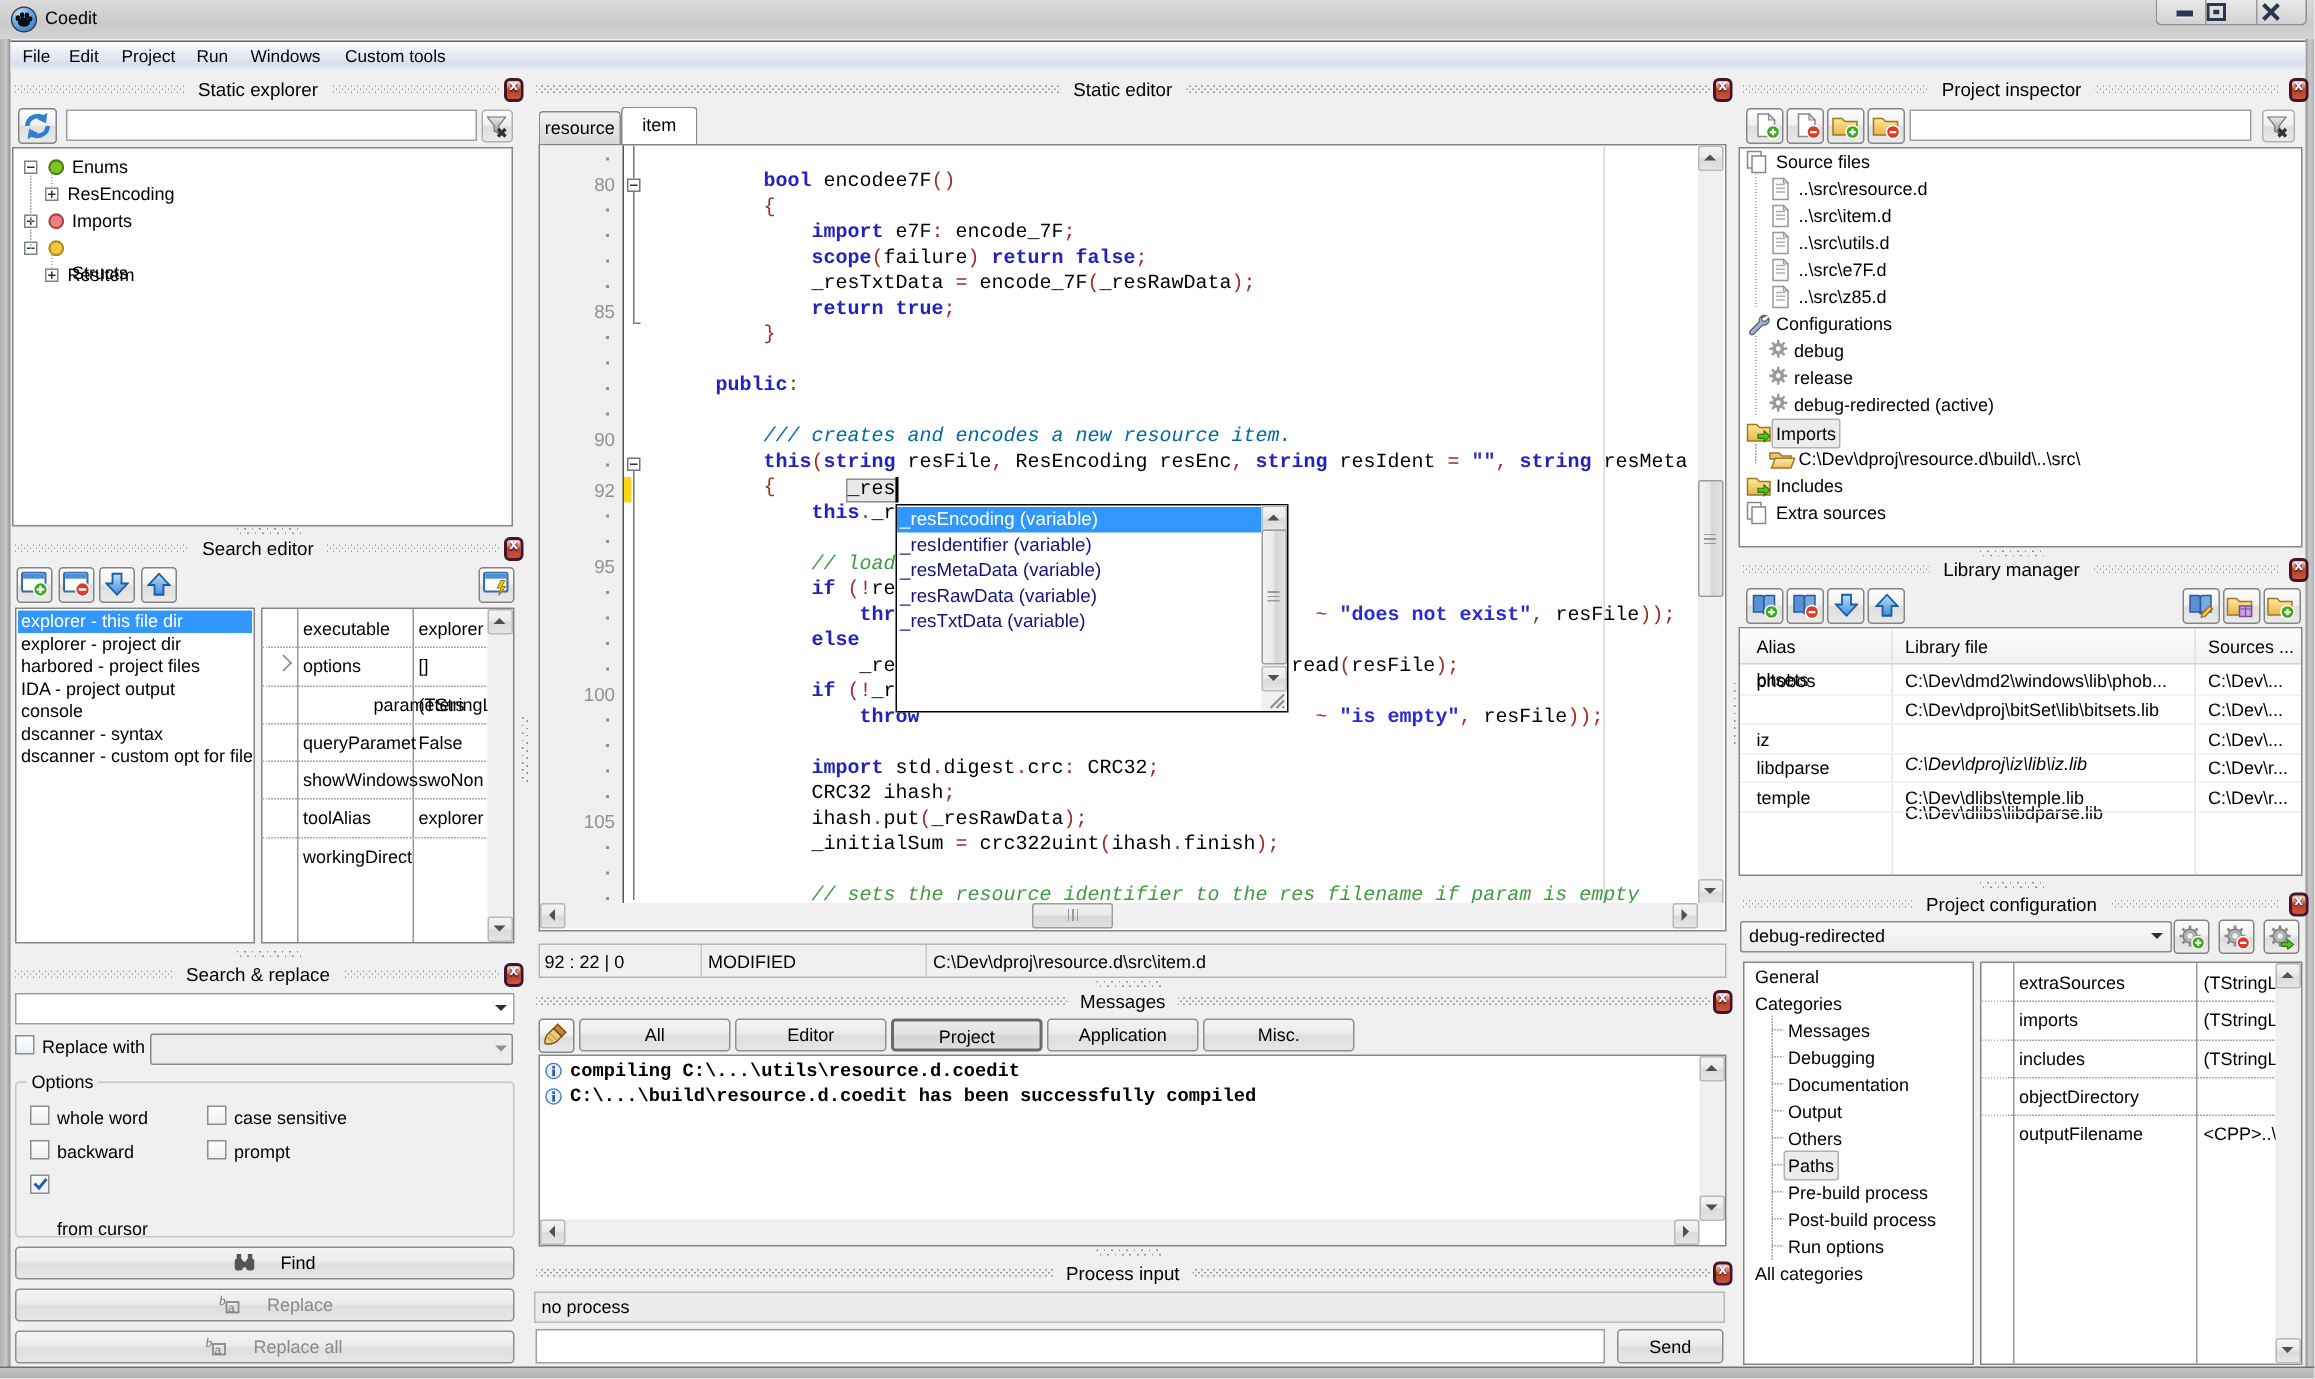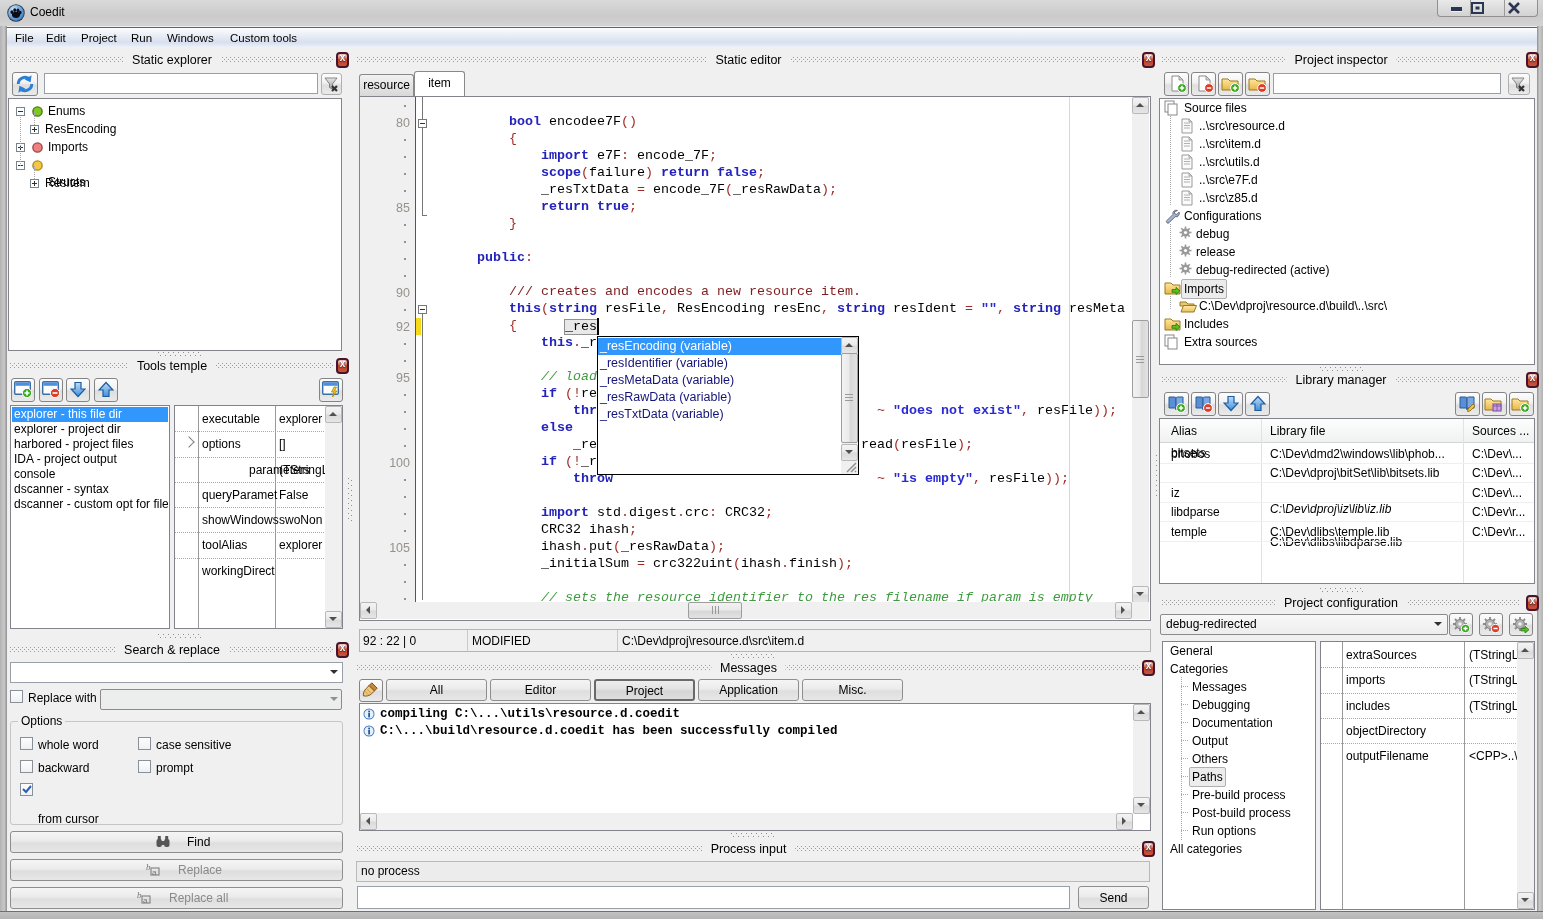--- a/index.html
+++ b/index.html
@@ -49,21 +49,21 @@
 .pmbox{position:absolute;width:9px;height:9px;border:1px solid #78848e;background:#fff;box-sizing:border-box;}
 .pmbox i{position:absolute;background:#303030;left:1px;right:1px;top:3px;height:1px;}
 .pmbox.plus b{position:absolute;background:#303030;top:1px;bottom:1px;left:3px;width:1px;}
 .dlv{position:absolute;width:1px;background-image:repeating-linear-gradient(#aaaaaa 0 1px,transparent 1px 2px);}
 .dlh{position:absolute;height:1px;background-image:repeating-linear-gradient(90deg,#aaaaaa 0 1px,transparent 1px 2px);}
 .code{font-family:"Liberation Mono",monospace;font-size:13.33px;line-height:17px;}
 .k{color:#2323bb;font-weight:bold;}
 .s{color:#2a2ad4;font-weight:bold;}
 .p{color:#9e2b25;}
 .c{color:#3f9b3f;font-style:italic;}
-.dc{color:#7f1d1d;}
+.dc{color:#0369a1;font-style:italic;}
 .btn7{position:absolute;box-sizing:border-box;border:1px solid #8e8e8e;border-radius:3px;
   background:linear-gradient(#f5f5f5,#ebebeb 45%,#dedede 55%,#e7e7e7);
   text-align:center;font-size:12px;}
 .gb{position:absolute;border:1px solid #c6c6c6;border-radius:3px;box-sizing:border-box;}
 .cb{position:absolute;width:13px;height:13px;background:linear-gradient(#fdfdfd,#eef1f3);border:1px solid #8a9097;box-sizing:border-box;}
 .gtxt{position:absolute;white-space:nowrap;font-size:12px;}
 .mono{font-family:"Liberation Mono",monospace;}
 </style></head><body>
 <div id="titlebar" class="abs"></div>
 <div id="winframe-l" class="abs"></div>
@@ -163,21 +163,21 @@
     <b></b>
   </div>
 <div class="titem" style="left:45px;top:175px;">ResItem</div>
 <div class="dlv" style="left:20px;top:117px;height:31px;"></div>
 <div class="dlv" style="left:20px;top:153px;height:13px;"></div>
 <div class="dlv" style="left:34px;top:112px;height:13px;"></div>
 <div class="dlv" style="left:34px;top:166px;height:13px;"></div>
 <div class="splith" style="left:158px;top:352px;"></div>
 <div class="hdr" style="left:8px;top:357px;width:328px;">
     <div class="dots"></div>
-    <div class="ttl">Tools temple</div>
+    <div class="ttl">Search editor</div>
   </div>
 <div class="hx" style="left:336px;top:358px;"></div>
 <div class="tbtn" style="left:11px;top:378px;width:24px;height:24px;"></div>
 <svg class="abs" style="left:14px;top:381px;" width="18" height="17" viewBox="0 0 18 17">
 <rect x="0.7" y="0.7" width="15.6" height="12.6" rx="1.2" fill="#fff" stroke="#3a6ea5" stroke-width="1.4"></rect>
 <rect x="1.4" y="1.4" width="14.2" height="3.4" fill="#4b8fdd"></rect>
 <circle cx="13" cy="12" r="4.6" fill="#3aaa1f" stroke="#fff" stroke-width="1"></circle>
     <path d="M13 9.5 V14.5 M10.5 12 H15.5" stroke="#fff" stroke-width="1.6"></path>
   </svg>
 <div class="tbtn" style="left:39px;top:378px;width:24px;height:24px;"></div>

